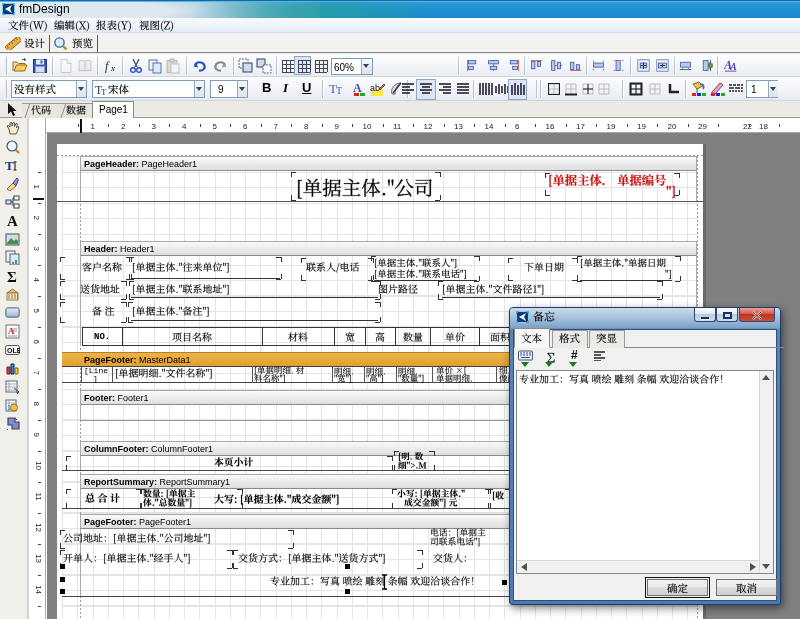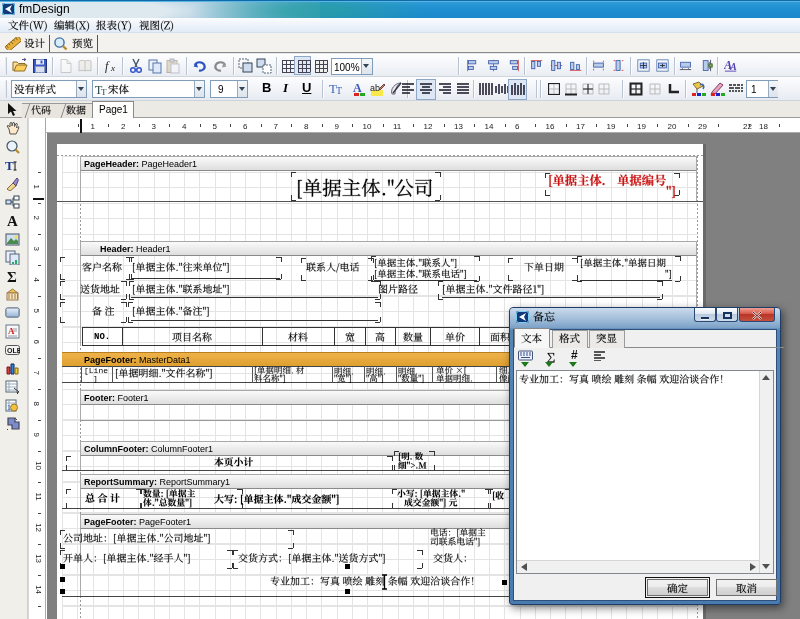--- a/index.html
+++ b/index.html
@@ -156,21 +156,21 @@
 <div style="position:absolute;left:294px;top:56px;width:17px;height:19px;border:1px solid #8fa6c4;background:#dce6f4;"></div>
 <svg style="position:absolute;left:296px;top:58px" width="16" height="16" viewBox="0 0 16 16">
     <path d="M2 2h12v12H2z" fill="none" stroke="none"></path>
     <path d="M2 2.5h12M2 6.5h12M2 10.5h12M2 14.5h12M2.5 2v12M6.5 2v12M10.5 2v12M14.5 2v12" stroke="#445" stroke-width="1"></path>
   </svg>
 <svg style="position:absolute;left:313px;top:58px" width="16" height="16" viewBox="0 0 16 16">
     <path d="M2 2h12v12H2z" fill="#eee" stroke="none"></path>
     <path d="M2 2.5h12M2 6.5h12M2 10.5h12M2 14.5h12M2.5 2v12M6.5 2v12M10.5 2v12M14.5 2v12" stroke="#445" stroke-width="1"></path>
   </svg>
 <div style="position:absolute;left:331px;top:58px;width:42px;height:17px;background:#fff;border:1px solid #7f9db9;"></div>
-<div style="position:absolute;left:334px;top:62px;font:10px 'Liberation Sans',sans-serif;color:#000;line-height:11.5px;white-space:pre;">100%</div>
+<div style="position:absolute;left:334px;top:62px;font:10px 'Liberation Sans',sans-serif;color:#000;line-height:11.5px;white-space:pre;">60%</div>
 <div style="position:absolute;left:361px;top:59px;width:11px;height:15px;background:linear-gradient(#f5f7fa,#dde3ec);border-left:1px solid #9ab;"></div>
 <svg style="position:absolute;left:363px;top:64px" width="7" height="5" viewBox="0 0 7 5">
     <path d="M0 0 L6 0 L3 4 Z" fill="#345"></path>
   </svg>
 <div style="position:absolute;left:458px;top:57px;width:1px;height:18px;background:#b9c2cf;"></div>
 <div style="position:absolute;left:459px;top:57px;width:1px;height:18px;background:#fdfdfd;"></div>
 <svg style="position:absolute;left:466px;top:59px" width="13" height="13" viewBox="0 0 16 16">
     <path d="M2 1v14" stroke="#c33"></path>
     <rect x="3" y="2" width="9" height="4" fill="#b8cce8" stroke="#3355aa"></rect>
     <rect x="3" y="9" width="6" height="4" fill="#b8cce8" stroke="#3355aa"></rect>
@@ -640,21 +640,21 @@
       <use href="#B53f7" x="8622"></use>
     </g>
   </svg>
 <svg style="position:absolute;left:665.9px;top:185.2px;overflow:visible" width="10.1" height="13.0">
     <g fill="#cc1414" stroke="#cc1414" stroke-width="14" transform="translate(0,10.82) scale(0.01230,-0.01230)">
       <use href="#B22" x="0"></use>
       <use href="#B5d" x="447"></use>
     </g>
   </svg>
 <div style="position:absolute;left:80px;top:241px;width:617px;height:15px;background:linear-gradient(180deg,#fafafa,#dedede);border:1px solid #a8a8a8;border-bottom-color:#8a8a8a;"></div>
-<div style="position:absolute;left:84px;top:244px;font:9px 'Liberation Sans',sans-serif;color:#000;line-height:10.3px;white-space:pre;margin-left:16px;"><b>Header:</b> Header1</div>
+<div style="position:absolute;left:84px;top:244px;font:9px 'Liberation Sans',sans-serif;color:#000;line-height:10.3px;white-space:pre;"><b>Header:</b> Header1</div>
 <div style="position:absolute;left:80px;top:256px;width:617px;height:90px;border-left:1px solid #aaa;border-right:1px solid #aaa;"></div>
 <div style="position:absolute;left:60px;top:257px;width:5px;height:1px;background:#333;"></div>
 <div style="position:absolute;left:60px;top:257px;width:1px;height:5px;background:#333;"></div>
 <div style="position:absolute;left:126px;top:257px;width:5px;height:1px;background:#333;"></div>
 <div style="position:absolute;left:131px;top:257px;width:1px;height:5px;background:#333;"></div>
 <div style="position:absolute;left:60px;top:279px;width:5px;height:1px;background:#333;"></div>
 <div style="position:absolute;left:60px;top:274px;width:1px;height:5px;background:#333;"></div>
 <div style="position:absolute;left:126px;top:279px;width:5px;height:1px;background:#333;"></div>
 <div style="position:absolute;left:131px;top:274px;width:1px;height:5px;background:#333;"></div>
 <svg style="position:absolute;left:82.0px;top:262.2px;overflow:visible" width="40.0" height="10.6">

